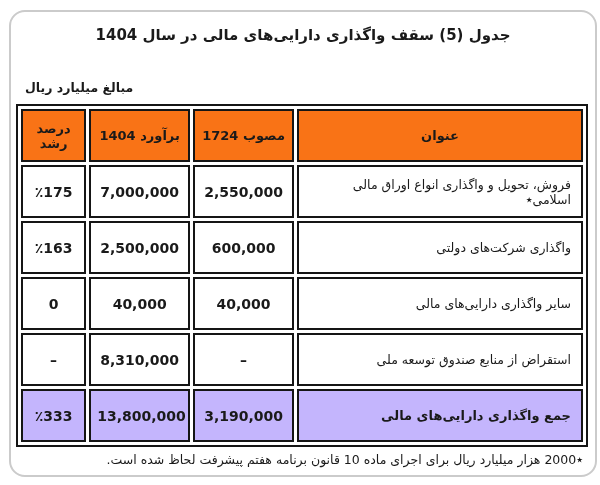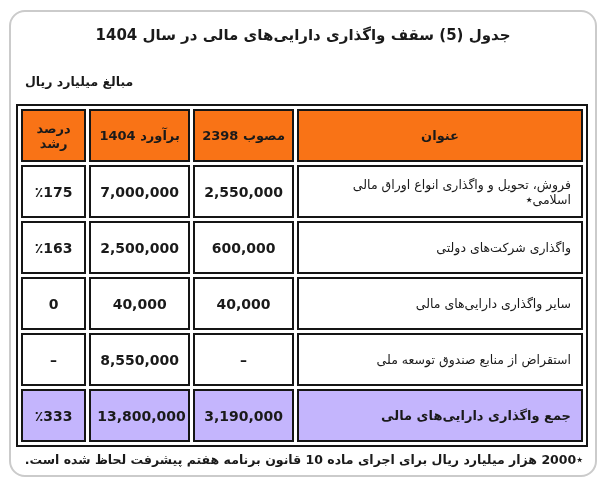--- a/index.html
+++ b/index.html
@@ -28,21 +28,21 @@
     direction: rtl;
     text-align: center;
     font-weight: bold;
     font-size: 15px;
     margin-top: 4px;
   }
   .unit-label {
     direction: rtl;
     position: absolute;
     left: 14px;
-    top: 62px;
+    top: 68px;
     font-weight: bold;
     font-size: 12.5px;
   }
   table.main-table {
     position: absolute;
     left: 5px;
     top: 92px;
     width: 572px;
     direction: rtl;
     border-collapse: separate;
@@ -91,21 +91,21 @@
     font-weight: bold;
     text-align: right;
   }
   .footnote {
     direction: rtl;
     position: absolute;
     right: 12px;
     left: 12px;
     bottom: 8px;
     text-align: right;
-    font-weight: bold;
+    font-weight: normal;
     font-size: 12.5px;
   }
 </style>
 </head>
 <body>
 
 <div class="card">
 
   <div class="doc-title">جدول (5) سقف واگذاری دارایی‌های مالی در سال 1404</div>
 
@@ -114,21 +114,21 @@
   <table class="main-table">
     <colgroup>
       <col class="c-title">
       <col class="c-1403">
       <col class="c-1404">
       <col class="c-growth">
     </colgroup>
     <thead>
       <tr>
         <th>عنوان</th>
-        <th>مصوب 2398</th>
+        <th>مصوب 1724</th>
         <th>برآورد 1404</th>
         <th>درصد رشد</th>
       </tr>
     </thead>
     <tbody>
       <tr>
         <td class="label-cell">فروش، تحویل و واگذاری انواع اوراق مالی اسلامی٭</td>
         <td class="num-cell">2,550,000</td>
         <td class="num-cell">7,000,000</td>
         <td class="num-cell">٪175</td>
@@ -141,21 +141,21 @@
       </tr>
       <tr>
         <td class="label-cell">سایر واگذاری دارایی‌های مالی</td>
         <td class="num-cell">40,000</td>
         <td class="num-cell">40,000</td>
         <td class="num-cell">0</td>
       </tr>
       <tr>
         <td class="label-cell">استقراض از منابع صندوق توسعه ملی</td>
         <td class="num-cell">–</td>
-        <td class="num-cell">8,550,000</td>
+        <td class="num-cell">8,310,000</td>
         <td class="num-cell">–</td>
       </tr>
       <tr class="total-row">
         <td class="label-cell">جمع واگذاری دارایی‌های مالی</td>
         <td class="num-cell">3,190,000</td>
         <td class="num-cell">13,800,000</td>
         <td class="num-cell">٪333</td>
       </tr>
     </tbody>
   </table>

